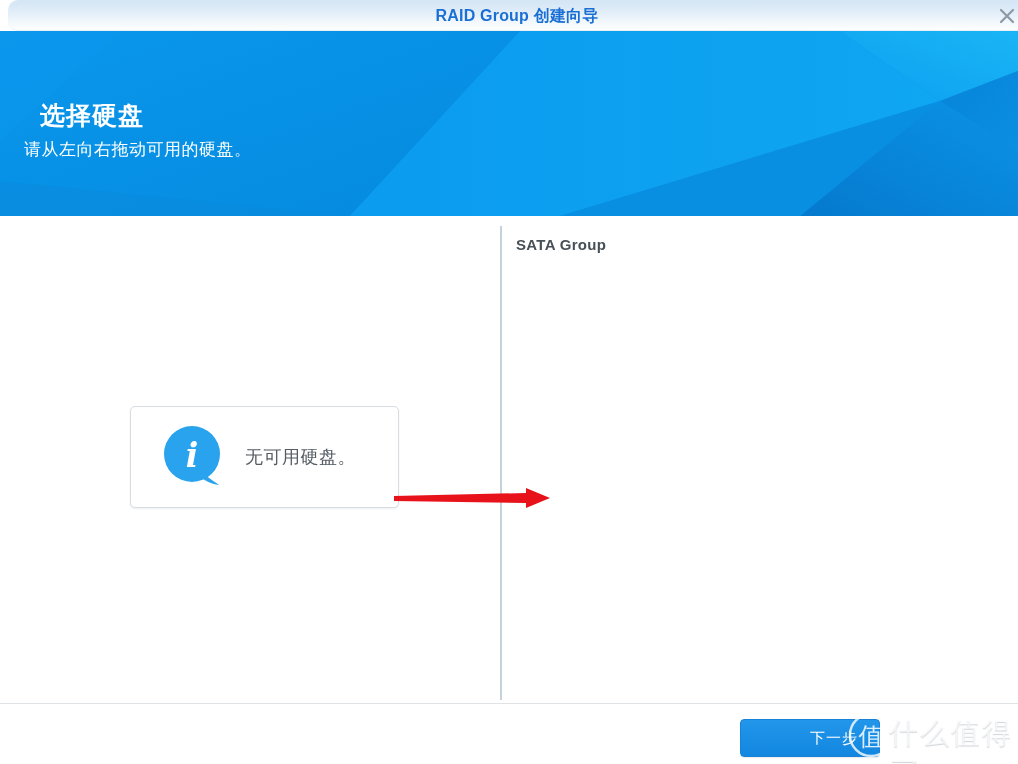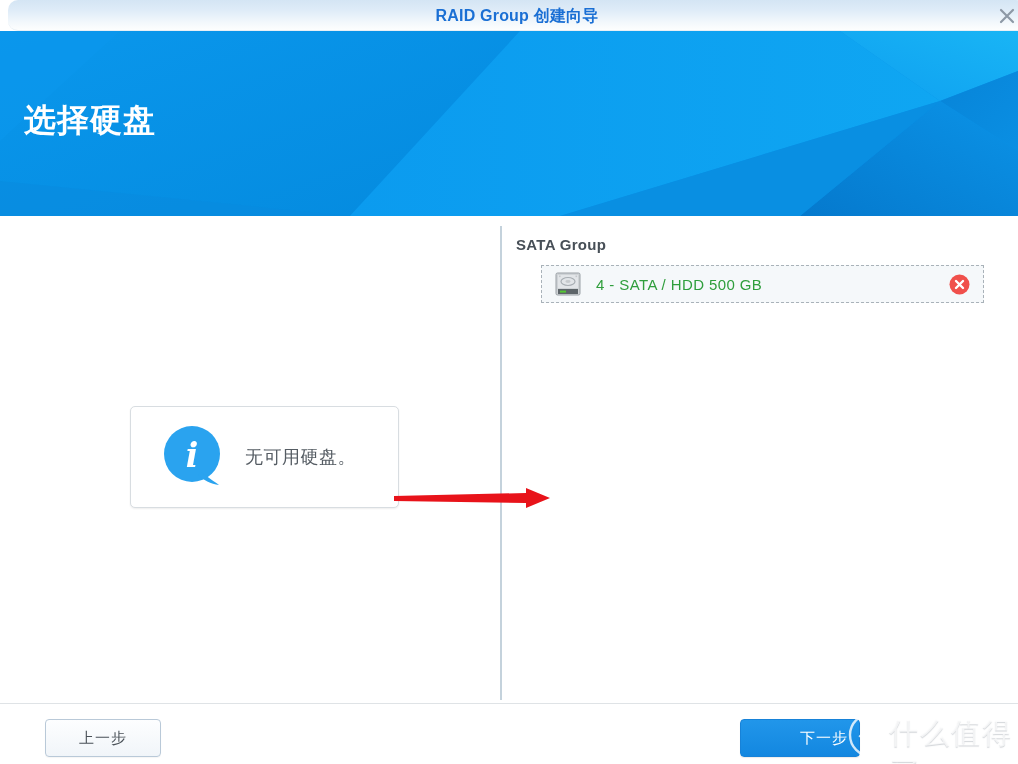--- a/index.html
+++ b/index.html
@@ -54,22 +54,22 @@
     background: #0591e8;
     overflow: hidden;
   }
   .banner-art {
     position: absolute;
     left: 0; top: 0;
     width: 1018px; height: 185px;
   }
   .banner-title {
     position: absolute;
-    left: 24px; top: 68px;
-    font-size: 32px;
+    left: 40px; top: 68px;
+    font-size: 25px;
     font-weight: bold;
     color: #ffffff;
     letter-spacing: 1px;
   }
   .banner-sub {
     position: absolute;
     left: 24px; top: 107px;
     font-size: 17px;
     color: #ffffff;
     letter-spacing: 0.5px;
@@ -204,21 +204,21 @@
     color: #4a5158;
     box-shadow: 0 1px 1px rgba(0,0,0,0.04);
   }
   .btn-primary {
     background: linear-gradient(to bottom, #2196ea 0%, #1387e0 100%);
     border: 1px solid #1782d8;
     color: #ffffff;
     box-shadow: 0 1px 1px rgba(0,0,0,0.08);
   }
   .btn-prev  { left: 45px;  top: 15px; width: 116px; }
-  .btn-next  { left: 740px; top: 15px; width: 120px; padding-left: 48px; }
+  .btn-next  { left: 740px; top: 15px; width: 140px; padding-left: 48px; }
   .btn-cancel{ left: 876px; top: 15px; width: 118px; }
 
   
   .watermark {
     position: absolute;
     left: 845px; top: 709px;
     width: 173px; height: 52px;
     pointer-events: none;
   }
   .wm-text {
@@ -272,20 +272,21 @@
     <polygon points="520,0 840,0 940,70 560,185 350,185" fill="url(#g2)"></polygon>
     <polygon points="840,0 1018,0 1018,40 940,70" fill="url(#g3)"></polygon>
     <polygon points="940,70 1018,40 1018,120" fill="url(#g4)"></polygon>
     <polygon points="940,70 1018,120 1018,185 800,185" fill="url(#g5)"></polygon>
     <polygon points="940,70 800,185 560,185" fill="#0b8ee0" opacity="0.85"></polygon>
     <polygon points="0,150 350,185 0,185" fill="#0a8ade" opacity="0.55"></polygon>
     <polygon points="350,185 560,185 470,185" fill="#0780d4" opacity="0.5"></polygon>
     <polygon points="120,0 0,110 0,0" fill="#0b97ed" opacity="0.55"></polygon>
   </svg>
   <div class="banner-title">选择硬盘</div>
+  <div class="banner-sub">请从左向右拖动可用的硬盘。</div>
 </div>
 
 <div class="content">
 
   <div class="vdivider"></div>
 
   <div class="left-pane">
     <div class="info-box">
       <div class="info-icon">
         <svg width="72" height="66" viewBox="0 0 72 66">
@@ -294,53 +295,31 @@
           <text x="33" y="43" text-anchor="middle" font-family="DejaVu Serif, serif" font-size="33" font-style="italic" font-weight="bold" fill="#ffffff">i</text>
         </svg>
       </div>
       <div class="info-text">无可用硬盘。</div>
     </div>
   </div>
 
   <div class="right-pane">
     <div class="group-label">SATA Group</div>
 
-    <div class="disk-slot">
-      <div class="disk-icon">
-        <svg width="26" height="24" viewBox="0 0 26 24">
-          <rect x="1" y="1" width="24" height="22" rx="1.5" fill="#cfd3d6" stroke="#9aa0a5" stroke-width="1"></rect>
-          <rect x="3" y="3" width="20" height="13" fill="#e2e5e8"></rect>
-          <ellipse cx="13" cy="9.5" rx="7" ry="4" fill="none" stroke="#a8aeb3" stroke-width="1.2"></ellipse>
-          <ellipse cx="13" cy="9.5" rx="2.6" ry="1.4" fill="#c6cacd"></ellipse>
-          <rect x="3" y="17" width="20" height="5" fill="#5d6569"></rect>
-          <rect x="5" y="18.6" width="6" height="2" fill="#53c832"></rect>
-          <rect x="4" y="3.5" width="1.6" height="1.6" fill="#c3c7ca"></rect>
-          <rect x="20.5" y="3.5" width="1.6" height="1.6" fill="#c3c7ca"></rect>
-        </svg>
-      </div>
-      <div class="disk-label">4 - SATA / HDD 500 GB</div>
-      <div class="disk-remove">
-        <svg width="21" height="21" viewBox="0 0 21 21">
-          <circle cx="10.5" cy="10.5" r="10" fill="#f0504b"></circle>
-          <path d="M7 7 L14 14 M14 7 L7 14" stroke="#ffffff" stroke-width="2.4" stroke-linecap="round" fill="none"></path>
-        </svg>
-      </div>
-    </div>
   </div>
 
   <div class="annot-arrow">
     <svg width="156" height="26" viewBox="0 0 156 26">
       <polygon points="0,10 132,7 132,2 156,12 132,22 132,17 0,15" fill="#e8131a"></polygon>
     </svg>
   </div>
 
 </div>
 
 <div class="footer">
-  <div class="btn btn-secondary btn-prev">上一步</div>
   <div class="btn btn-primary btn-next">下一步</div>
 </div>
 
 <div class="watermark">
   <svg width="52" height="52" viewBox="0 0 52 52">
     <circle cx="26" cy="26" r="21" fill="none" stroke="rgba(255,255,255,0.8)" stroke-width="2.4"></circle>
     <text x="26" y="36" text-anchor="middle" font-family="DejaVu Sans, sans-serif" font-size="25" fill="rgba(255,255,255,0.85)">值</text>
   </svg>
   <div class="wm-text">什么值得买</div>
 </div>

